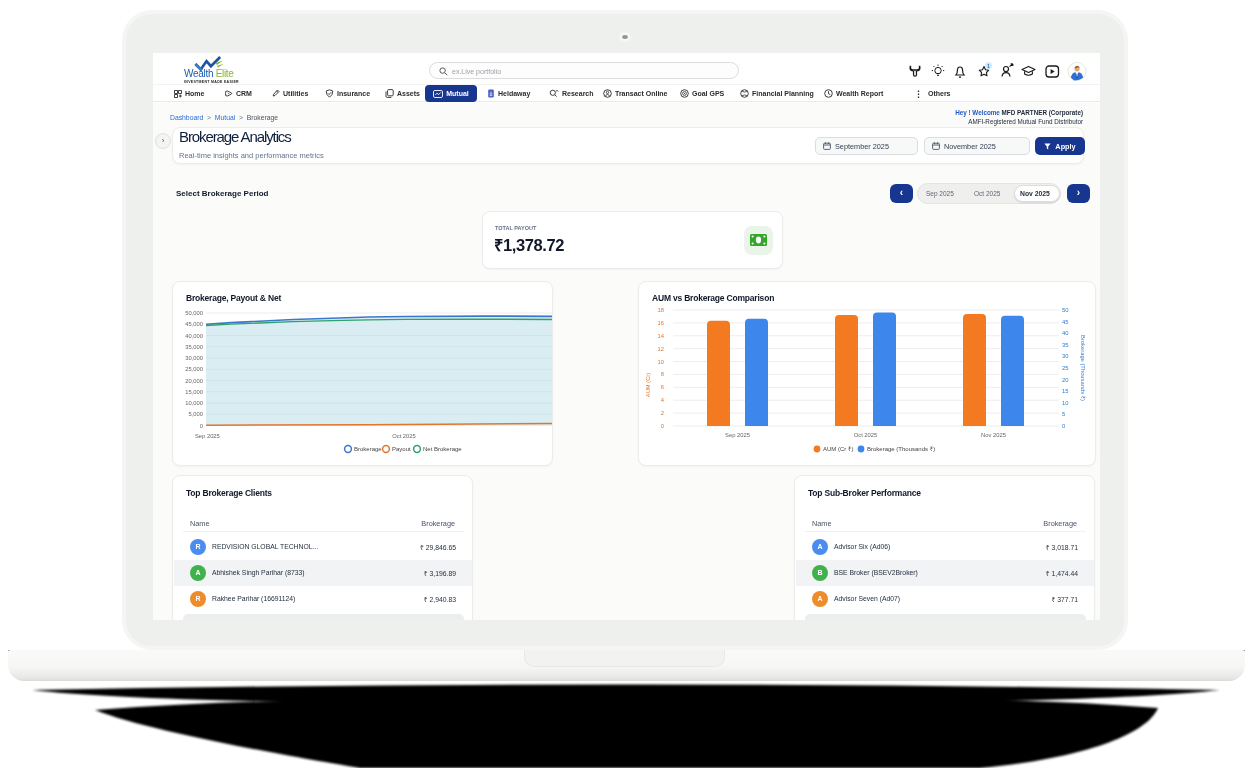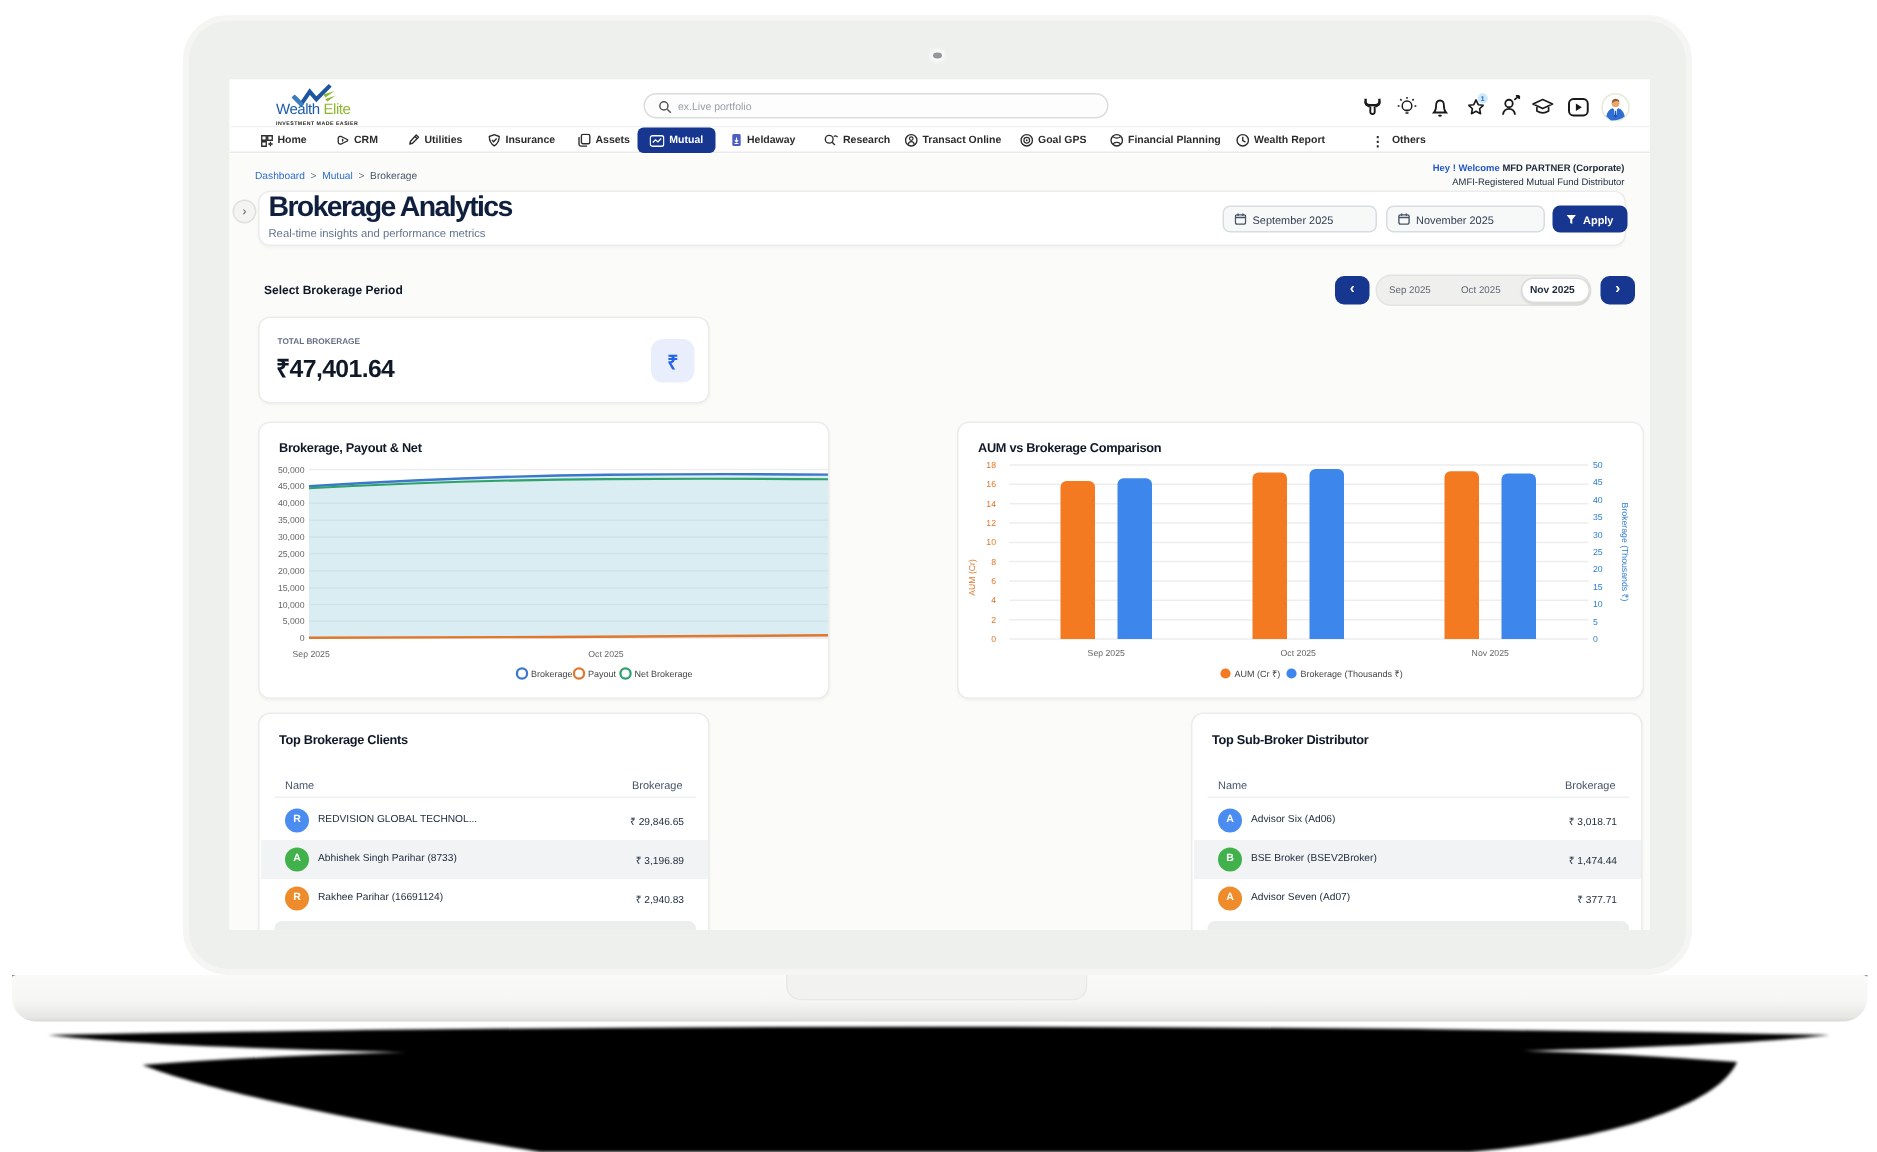--- a/index.html
+++ b/index.html
@@ -171,21 +171,21 @@
     <div class="scr" style="left:9px;top:50px;width:1px;height:517px;background:#e9e9e8"></div>
     <div class="scr" id="main">
 
       <div class="scr" style="left:17px;top:11px;font-size:6.8px;color:#667085;white-space:nowrap"><span style="color:#2b6cd4">Dashboard</span> &nbsp;&gt;&nbsp; <span style="color:#2b6cd4">Mutual</span> &nbsp;&gt;&nbsp; <span style="color:#475467">Brokerage</span></div>
 
       <div class="scr" style="right:17px;top:5px;text-align:right;font-size:6.3px;color:#1d2939;line-height:9px;white-space:nowrap"><span style="color:#2157c4;font-weight:bold">Hey ! Welcome</span> <b>MFD PARTNER (Corporate)</b><br>AMFI-Registered Mutual Fund Distributor</div>
 
       <div class="scr" style="left:2px;top:30px;width:16px;height:16px;border-radius:50%;background:#f4f4f3;border:1px solid #e0e0df;color:#555;font-size:8px;text-align:center;line-height:14px">›</div>
 
       <div class="card" style="left:19px;top:24px;width:912px;height:36.5px">
-        <div style="position:absolute;left:6px;top:0px;font-size:19px;font-weight:bold;color:#0f1f3d;letter-spacing:-1.1px">Brokerage Analytics</div>
+        <div style="position:absolute;left:6px;top:0px;font-size:15px;font-weight:normal;color:#0f1f3d;letter-spacing:-1.1px">Brokerage Analytics</div>
         <div style="position:absolute;left:6px;top:22.5px;font-size:7.5px;color:#64748b">Real-time insights and performance metrics</div>
         <div class="dinput" style="left:642px;top:9px;width:103px"><svg width="8" height="8" viewBox="0 0 8 8">
               <rect x=".6" y="1.2" width="6.8" height="6.2" rx="1" stroke="#475467" fill="none" stroke-width=".9"></rect>
               <path d="M.6,3 h6.8 M2.4,.4 v1.6 M5.6,.4 v1.6" stroke="#475467" stroke-width=".9"></path>
             </svg>September 2025</div>
         <div class="dinput" style="left:751px;top:9px;width:106px"><svg width="8" height="8" viewBox="0 0 8 8">
               <rect x=".6" y="1.2" width="6.8" height="6.2" rx="1" stroke="#475467" fill="none" stroke-width=".9"></rect>
               <path d="M.6,3 h6.8 M2.4,.4 v1.6 M5.6,.4 v1.6" stroke="#475467" stroke-width=".9"></path>
             </svg>November 2025</div>
         <div style="position:absolute;left:862px;top:9px;width:50px;height:18px;background:#17368f;border-radius:5px;color:#fff;font-size:7.3px;font-weight:bold;display:flex;align-items:center;justify-content:center;gap:4px"><svg width="7" height="7" viewBox="0 0 7 7">
@@ -196,25 +196,32 @@
       <div class="scr" style="left:23px;top:86px;font-size:8px;font-weight:bold;color:#101828">Select Brokerage Period</div>
       <div class="scr" style="left:737px;top:81px;width:23px;height:19px;background:#17368f;border-radius:6px;color:#fff;text-align:center;line-height:17px;font-size:10px;font-weight:bold">‹</div>
       <div class="scr" style="left:764px;top:80px;width:144px;height:21px;background:#efefee;border:1px solid #e4e4e3;border-radius:10.5px">
         <div style="position:absolute;left:8px;top:6px;font-size:6.5px;color:#5f6773">Sep 2025</div>
         <div style="position:absolute;left:56px;top:6px;font-size:6.5px;color:#5f6773">Oct 2025</div>
         <div style="position:absolute;left:96px;top:1px;width:46px;height:17px;background:#fff;border:1px solid #dcdcdb;border-radius:9px;box-shadow:0 1px 1.5px rgba(0,0,0,.1)"></div>
         <div style="position:absolute;left:102px;top:6px;font-size:6.8px;font-weight:bold;color:#1d2939">Nov 2025</div>
       </div>
       <div class="scr" style="left:914px;top:81px;width:23px;height:19px;background:#17368f;border-radius:6px;color:#fff;text-align:center;line-height:17px;font-size:10px;font-weight:bold">›</div>
 
-      <div class="card" style="left:19px;top:108px;width:301px;height:58px">
-        <div class="slabel" style="position:absolute;left:12px;top:13px">TOTAL BROKERAGE</div>
-        <div class="sval" style="position:absolute;left:11px;top:21px">₹47,401.64</div>
-        <div class="sicon" style="left:261px;top:14px;background:#e8eefb">
-            <div style="width:100%;height:100%;display:flex;align-items:center;justify-content:center;color:#2563eb;font-size:13px;font-weight:bold">₹</div>
+      <div class="card" style="left:329px;top:108px;width:301px;height:58px">
+        <div class="slabel" style="position:absolute;left:12px;top:13px">TOTAL PAYOUT</div>
+        <div class="sval" style="position:absolute;left:11px;top:21px">₹1,378.72</div>
+        <div class="sicon" style="left:261px;top:14px;background:#eaf4e8">
+            <svg style="position:absolute;left:6px;top:8px" width="17" height="12" viewBox="0 0 17 12">
+              <rect x="0" y="0" width="17" height="12" rx="1.5" fill="#34a62a"></rect>
+              <ellipse cx="8.5" cy="6" rx="2.6" ry="3.4" fill="#fff"></ellipse>
+              <circle cx="2.6" cy="2.6" r="1" fill="#fff"></circle>
+              <circle cx="14.4" cy="2.6" r="1" fill="#fff"></circle>
+              <circle cx="2.6" cy="9.4" r="1" fill="#fff"></circle>
+              <circle cx="14.4" cy="9.4" r="1" fill="#fff"></circle>
+            </svg>
           </div>
       </div>
 
       <div class="card" style="left:19px;top:178px;width:381px;height:185px;overflow:hidden">
         <div class="ctitle" style="left:13px;top:11px">Brokerage, Payout &amp; Net</div>
         <svg style="position:absolute;left:0;top:-3px" width="456" height="183" viewBox="0 0 456 183">
 
           <g stroke="#ededed" stroke-width="1">
             <line x1="33" y1="34" x2="431" y2="34"></line>
               <line x1="33" y1="45.2" x2="431" y2="45.2"></line>
@@ -351,21 +358,21 @@
             <div class="tval">₹ 3,196.89</div>
           </div>
         <div class="trow" style="top:110px">
             <div class="tava" style="background:#ee8b2b">R</div>
             <div class="tname">Rakhee Parihar (16691124)</div>
             <div class="tval">₹ 2,940.83</div>
           </div>
         <div style="position:absolute;left:10px;top:138px;width:281px;height:14px;background:#eceded;border-radius:5px"></div>
       </div>
       <div class="card" style="left:641px;top:372px;width:301px;height:160px;overflow:hidden">
-        <div class="ctitle" style="left:13px;top:12px">Top Sub-Broker Distributor</div>
+        <div class="ctitle" style="left:13px;top:12px">Top Sub-Broker Performance</div>
         <div class="thead" style="left:17px;top:43px">Name</div>
         <div class="thead" style="right:17px;top:43px">Brokerage</div>
         <div style="position:absolute;left:10px;top:55px;width:281px;height:1px;background:#eef0f1"></div>
         <div class="trow" style="top:58px">
             <div class="tava" style="background:#4b8cf0">A</div>
             <div class="tname">Advisor Six (Ad06)</div>
             <div class="tval">₹ 3,018.71</div>
           </div>
         <div class="trow shade" style="top:84px">
             <div class="tava" style="background:#41b24b">B</div>

